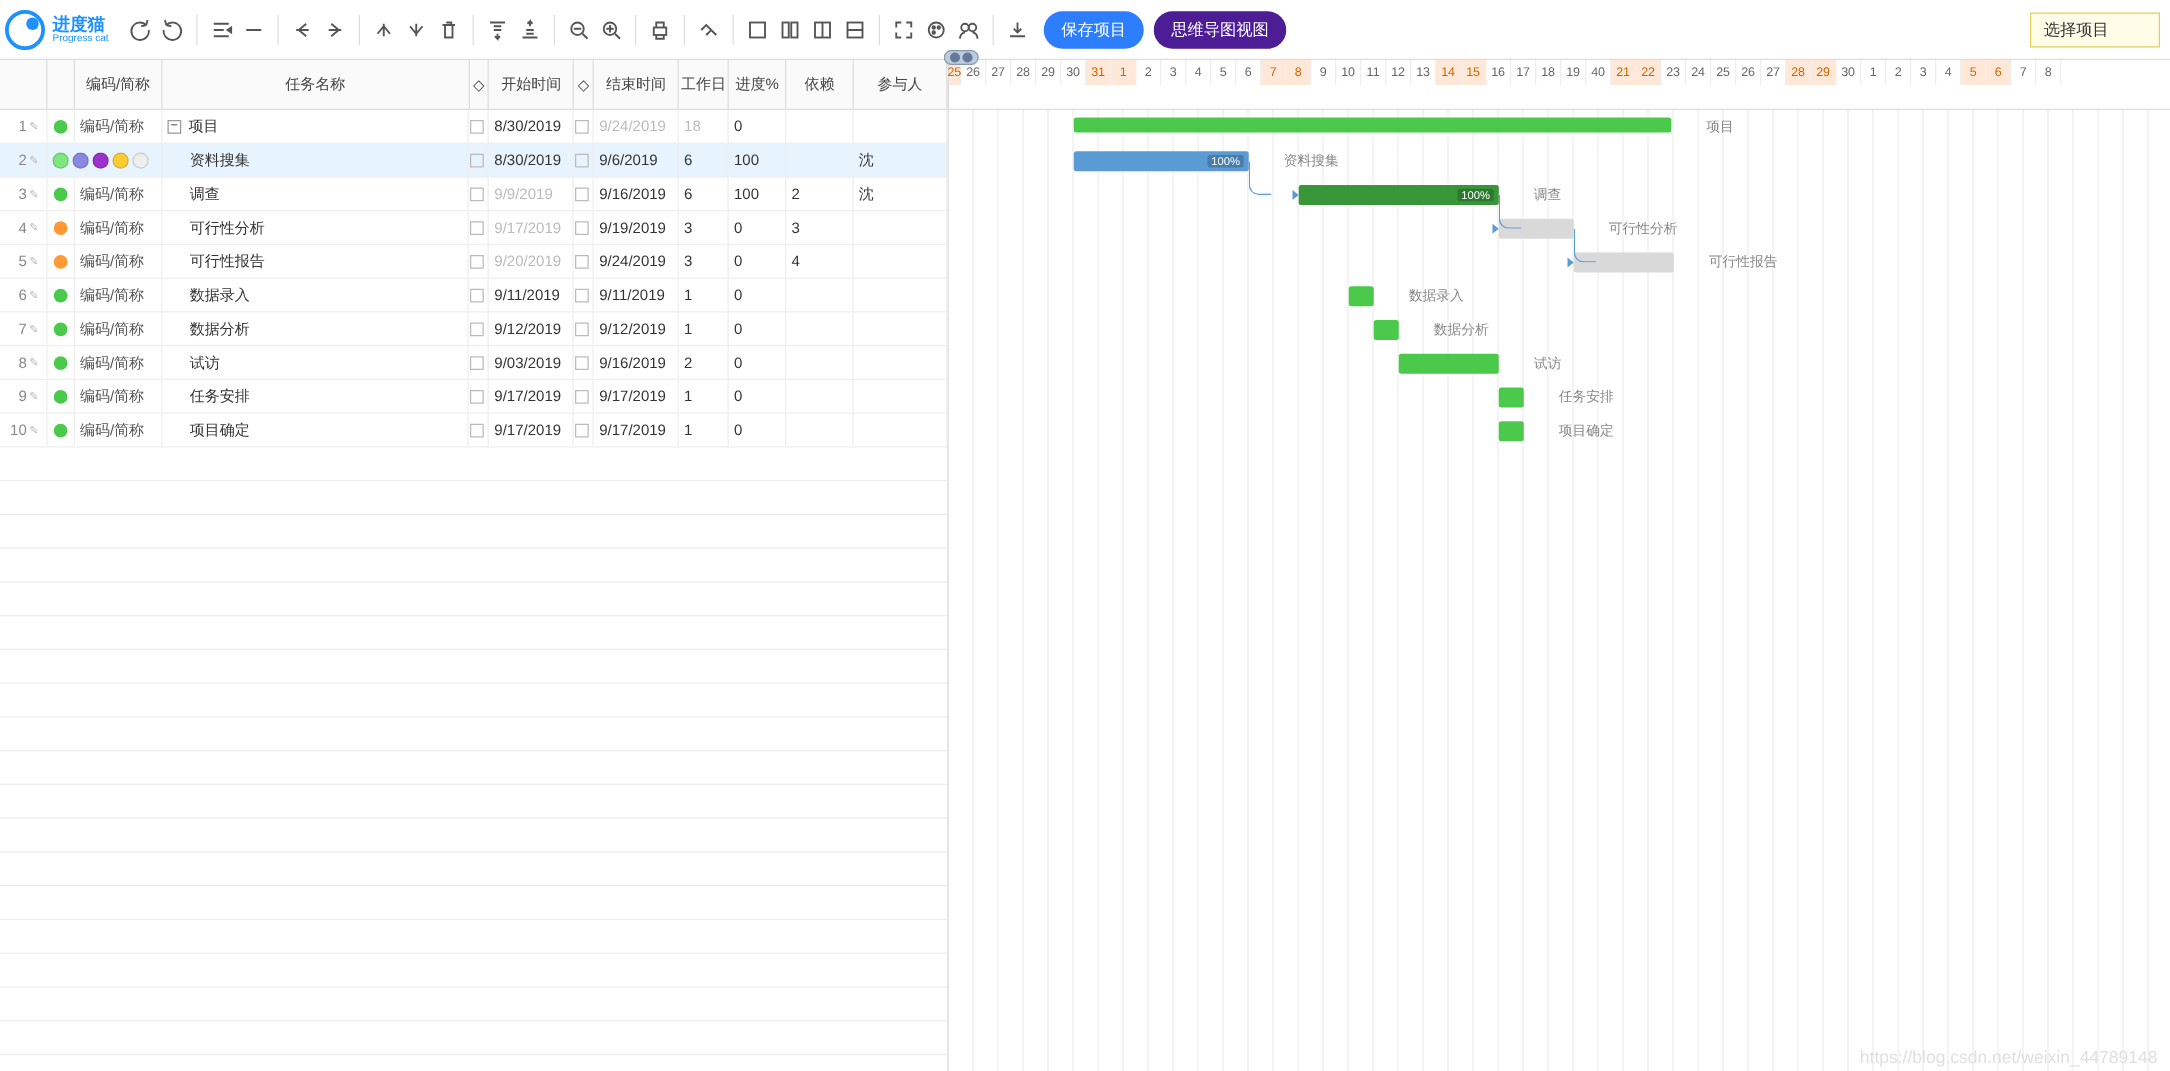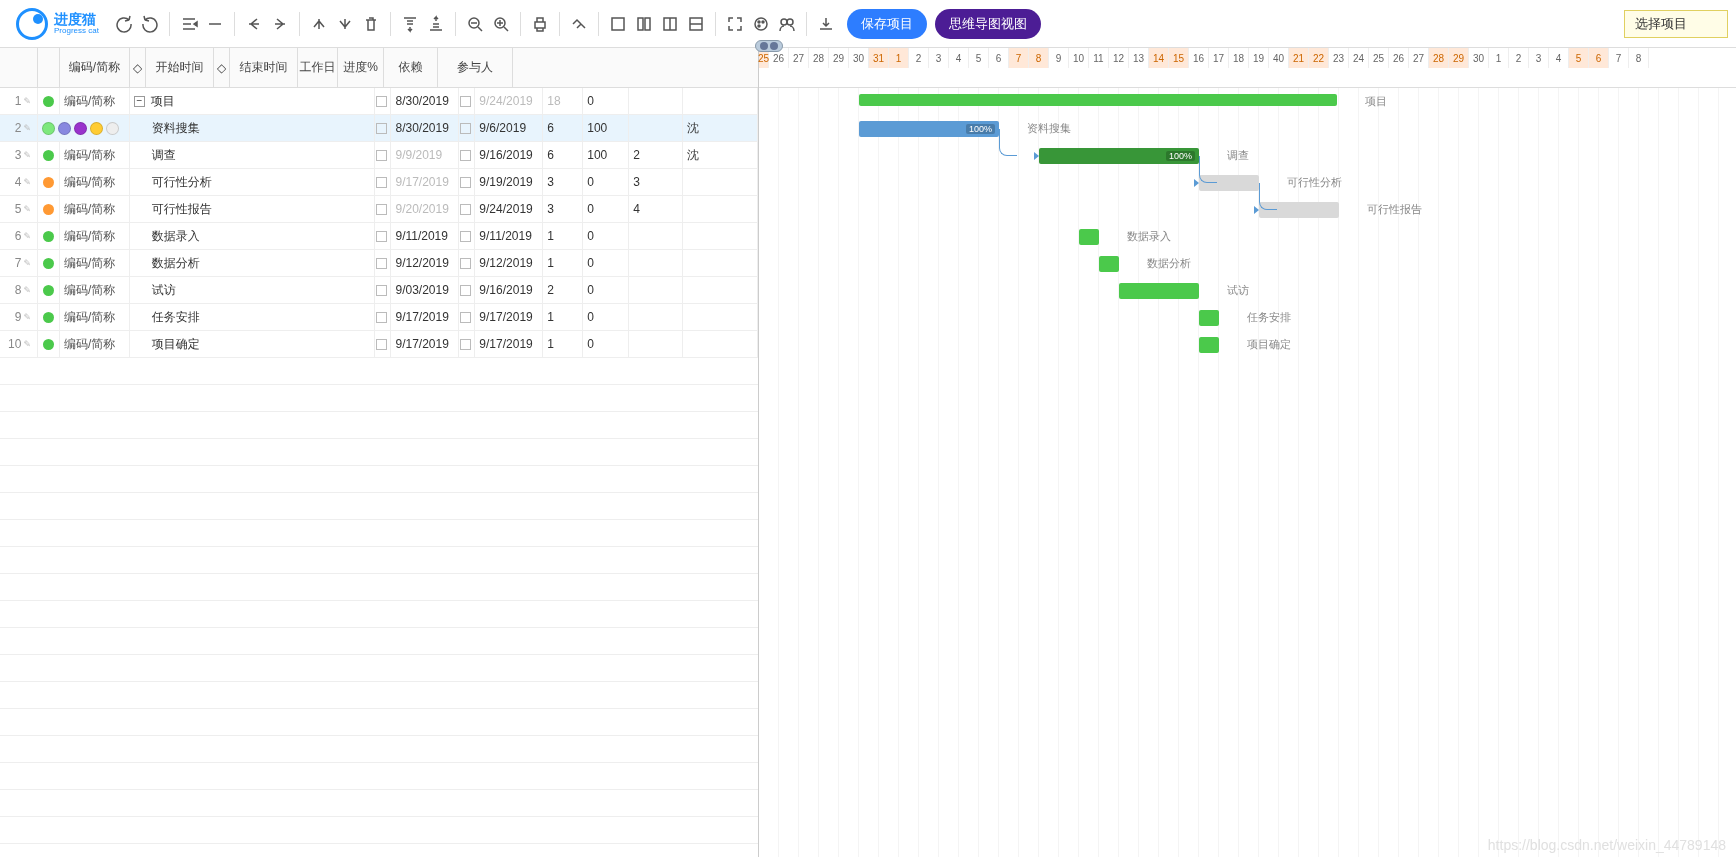--- a/index.html
+++ b/index.html
@@ -1,17 +1,17 @@
 <!DOCTYPE html>
 <html><head>
 <meta charset="utf-8">
 <style>
 *{box-sizing:border-box;margin:0;padding:0;font-family:"Microsoft YaHei",Arial,sans-serif}
 body{font-size:12px;color:#333;overflow:hidden;width:1736px;height:857px;background:#fff}
-.toolbar{height:48px;border-bottom:1px solid #ddd;display:flex;align-items:center;padding:0 16px;gap:0;position:relative}
+.toolbar{height:48px;border-bottom:1px solid #ddd;display:flex;align-items:center;padding:0 4px;gap:0;position:relative}
 .logo{display:flex;align-items:center;gap:6px;margin-right:12px}
 .logo-circle{width:32px;height:32px;border:3px solid #1e90ff;border-radius:50%;position:relative}
 .logo-circle::after{content:"";position:absolute;width:10px;height:10px;background:#1e90ff;border-radius:50%;top:3px;right:2px}
 .logo-text{color:#1e90ff;font-size:14px;font-weight:bold;line-height:1}
 .logo-sub{color:#1e90ff;font-size:8px}
 .tbtn{width:26px;height:26px;display:flex;align-items:center;justify-content:center;color:#555;cursor:pointer;border-radius:3px}
 .tsep{width:1px;height:24px;background:#ddd;margin:0 6px}
 .btn-primary{background:#2d7dff;color:#fff;padding:6px 14px;border-radius:16px;cursor:pointer;font-size:13px;margin-left:8px}
 .btn-dark{background:#4c1d95;color:#fff;padding:6px 14px;border-radius:16px;cursor:pointer;font-size:13px;margin-left:8px}
 .project-select{position:absolute;right:8px;top:50%;transform:translateY(-50%);background:#fffde7;border:1px solid #e0d060;padding:4px 40px 4px 10px;font-size:13px}
@@ -214,20 +214,21 @@
   <div class="btn-dark">思维导图视图</div>
   <div class="project-select">选择项目</div>
 </div>
 
 <div class="main">
   <div class="left-panel">
     <div class="grid-header">
       <div class="col c-idx"></div>
       <div class="col c-dot"></div>
       <div class="col c-code">编码/简称</div>
+      <div class="col c-name">任务名称</div>
       <div class="col c-diamond">◇</div>
       <div class="col c-start">开始时间</div>
       <div class="col c-diamond">◇</div>
       <div class="col c-end">结束时间</div>
       <div class="col c-wd">工作日</div>
       <div class="col c-prog">进度%</div>
       <div class="col c-dep">依赖</div>
       <div class="col c-part">参与人</div>
     </div>
     <div class="grid-body" id="grid-body">

